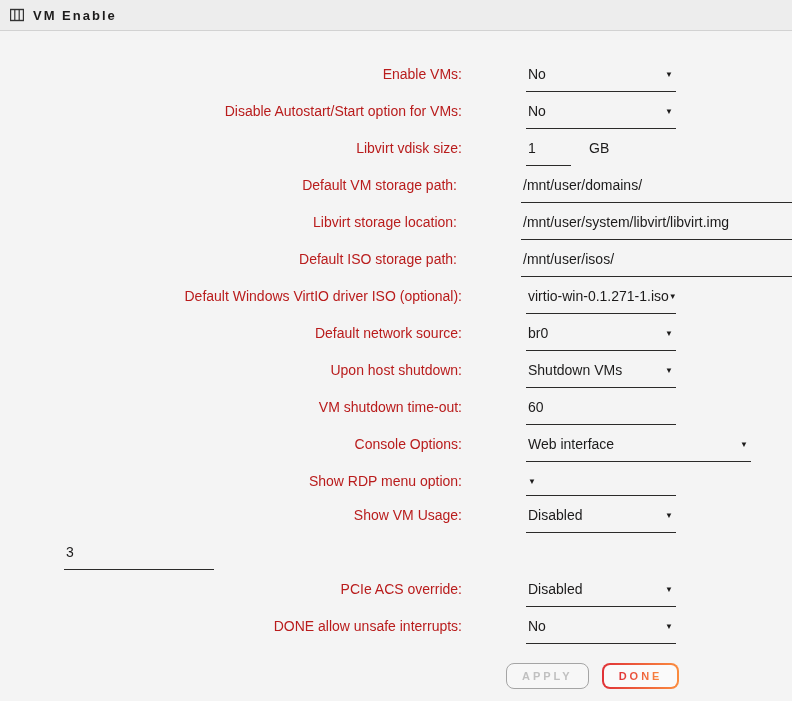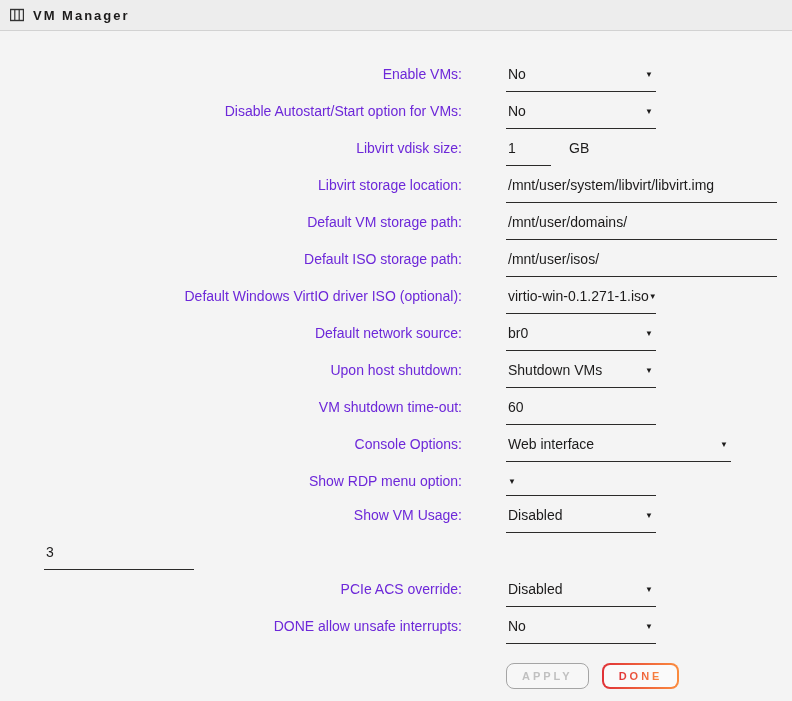--- a/index.html
+++ b/index.html
@@ -31,25 +31,25 @@
   .row {
     display: flex;
     align-items: flex-start;
     margin-bottom: 11px;
   }
   .label {
     width: 462px;
     text-align: right;
     font-size: 14px;
     line-height: 17px;
-    color: #6d28d9;
+    color: #b91c1c;
     padding-left: 20px;
   }
   .control {
-    margin-left: 44px;
+    margin-left: 64px;
     display: flex;
     align-items: flex-start;
   }
   .select, .text-input {
     font-family: "Liberation Sans", sans-serif;
     font-size: 14px;
     line-height: 17px;
     color: #1c1b1b;
     background: transparent;
     border: none;
@@ -120,21 +120,21 @@
 <body>
 
 <div class="titlebar">
   <span class="icon-wrap">
     <svg width="14" height="14" viewBox="0 0 14 14">
       <rect x="0.5" y="1.5" width="13" height="11" fill="none" stroke="#333" stroke-width="1.4"></rect>
       <line x1="4.8" y1="1.5" x2="4.8" y2="12.5" stroke="#333" stroke-width="1.2"></line>
       <line x1="9.2" y1="1.5" x2="9.2" y2="12.5" stroke="#333" stroke-width="1.2"></line>
     </svg>
   </span>
-  <h1>VM Manager</h1>
+  <h1>VM Enable</h1>
 </div>
 
 <div class="form">
   <div id="rows">
   <div class="row">
     <div class="label">Enable VMs:</div>
     <div class="control">
           <div class="select size-normal">
             <span class="select-value">No</span>
             <span class="select-arrow">▼</span>
@@ -154,30 +154,30 @@
 
   <div class="row">
     <div class="label">Libvirt vdisk size:</div>
     <div class="control">
           <input type="text" class="text-input size-tiny" value="1" style="">
           <span class="suffix">GB</span>
         </div>
   </div>
 
   <div class="row">
+    <div class="label">Default VM storage path:</div>
+    <div class="control">
+          <input type="text" class="text-input size-wide" value="/mnt/user/domains/" style="">
+        </div>
+  </div>
+
+  <div class="row">
     <div class="label">Libvirt storage location:</div>
     <div class="control">
           <input type="text" class="text-input size-wide" value="/mnt/user/system/libvirt/libvirt.img" style="">
-        </div>
-  </div>
-
-  <div class="row">
-    <div class="label">Default VM storage path:</div>
-    <div class="control">
-          <input type="text" class="text-input size-wide" value="/mnt/user/domains/" style="">
         </div>
   </div>
 
   <div class="row">
     <div class="label">Default ISO storage path:</div>
     <div class="control">
           <input type="text" class="text-input size-wide" value="/mnt/user/isos/" style="">
         </div>
   </div>
 

